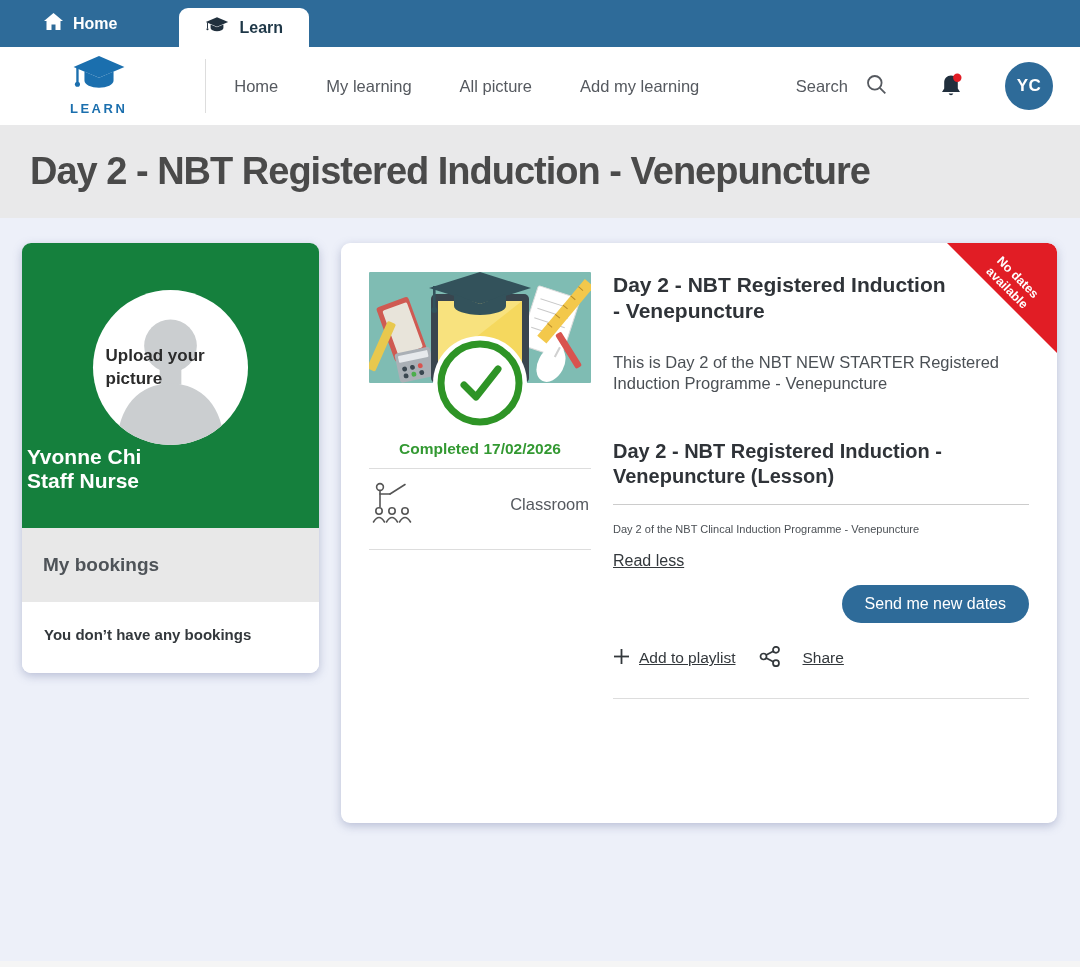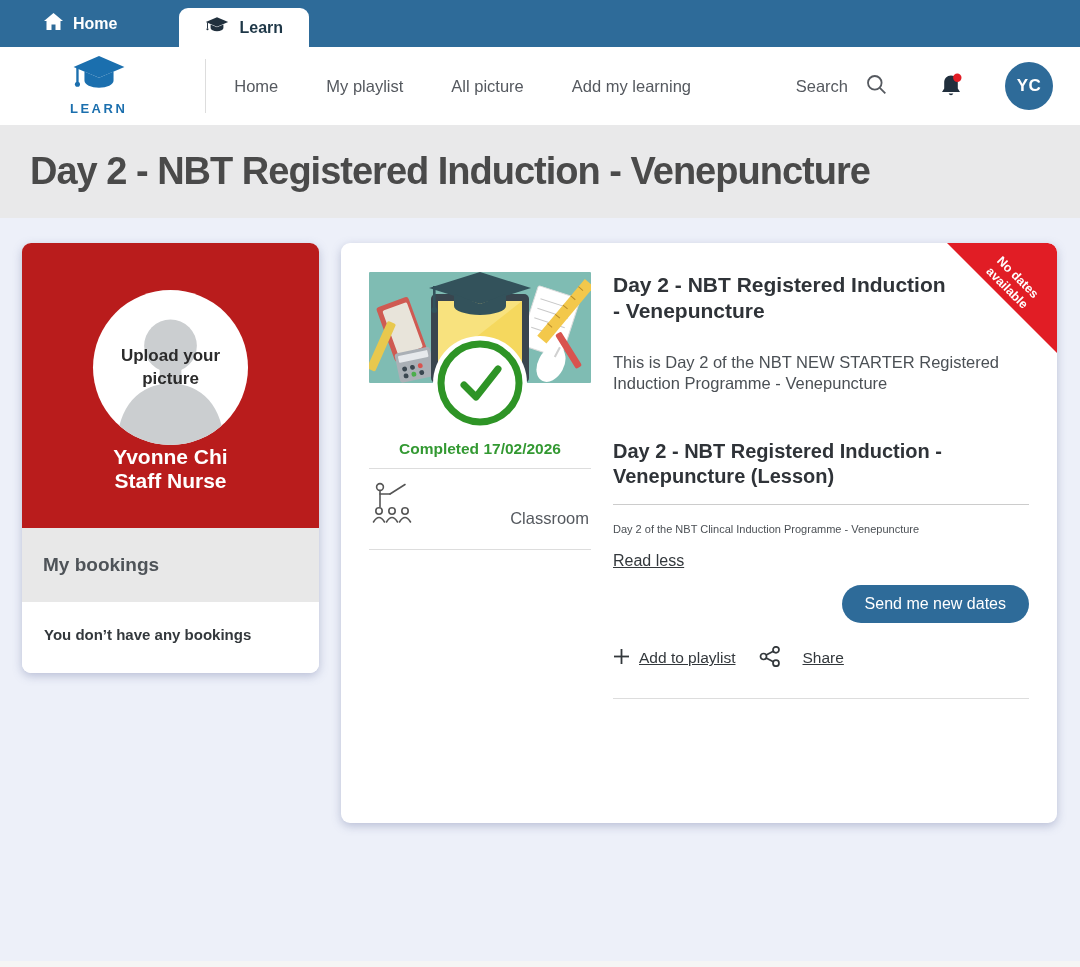--- a/index.html
+++ b/index.html
@@ -47,21 +47,21 @@
   .title-band h1 { font-size:38px; font-weight:bold; color:#4a4a4a; letter-spacing:-1px; }
 
   
   .content { display:flex; align-items:flex-start; gap:22px; padding:25px 23px 0 22px; }
 
   
   .profile-card {
     width:297px; flex:none; border-radius:9px; overflow:hidden;
     box-shadow:0 3px 10px rgba(90,100,150,.35); background:#fff;
   }
-  .profile-top { background:#b91c1c; padding:47px 14px 35px; text-align:center; }
+  .profile-top { background:#15803d; padding:47px 5px 35px; text-align:left; }
   .photo-circle {
     width:155px; height:155px; border-radius:50%; background:#fff; margin:0 auto;
     position:relative; overflow:hidden; display:flex; align-items:center; justify-content:center;
     cursor:pointer;
   }
   .photo-circle svg { position:absolute; inset:0; width:100%; height:100%; }
   .upload-text { position:relative; z-index:2; font-size:17px; font-weight:bold; color:#2b2b2b; width:130px; line-height:1.3; }
   .profile-name { color:#fff; font-weight:bold; font-size:21px; }
   .profile-role { color:#fff; font-weight:bold; font-size:21px; }
   .bookings-header { background:#e8e8e8; padding:26px 21px; font-size:19px; font-weight:bold; color:#4e5358; }
@@ -83,21 +83,21 @@
     transform:rotate(45deg); color:#fff; font-size:12.5px; font-weight:bold;
     text-align:center; line-height:1.2;
   }
   .card-cols { display:flex; gap:22px; }
   .col-media { width:222px; flex:none; }
   .media-wrap { position:relative; width:222px; height:111px; }
   .media-wrap > svg { display:block; border-radius:1px; }
   .check-badge { position:absolute; left:50%; bottom:-48px; transform:translateX(-50%); width:96px; height:96px; }
   .completed { margin-top:57px; text-align:center; color:#339932; font-weight:bold; font-size:15.5px; }
   .media-rule { border-top:1px solid #ddd; margin-top:10px; }
-  .classroom-row { display:flex; align-items:flex-end; justify-content:space-between; padding:11px 2px; }
+  .classroom-row { display:flex; align-items:center; justify-content:space-between; padding:11px 2px; }
   .classroom-label { font-size:16.5px; color:#55595f; }
 
   .col-info { flex:1; min-width:0; }
   .course-title { font-size:21px; font-weight:bold; color:#2f3338; line-height:1.25; padding-right:80px; }
   .meta-row { display:flex; align-items:center; margin-top:22px; }
   .duration { font-size:14.5px; color:#55595f; width:151px; }
   .stars { font-size:27px; color:#f0a53a; letter-spacing:3px; line-height:1; }
   .course-desc { margin-top:27px; font-size:16.5px; color:#4b5055; line-height:1.3; }
   .lesson-title { margin-top:45px; font-size:20px; font-weight:bold; color:#2f3338; line-height:1.25; padding-right:40px; }
   .lesson-rule { border-top:1px solid #ccc; margin-top:15px; }
@@ -148,21 +148,21 @@
           <path fill="#1b6fae" d="M14,17 v10 a16,8 0 0 0 32,0 v-10 l-16,7 z"></path>
           <rect fill="#1b6fae" x="5" y="13" width="2.6" height="16"></rect>
           <circle fill="#1b6fae" cx="6.3" cy="31" r="2.8"></circle>
         </svg>
     </span>
     <span class="logo-text">LEARN</span>
   </div>
   <div class="nav-divider"></div>
   <div class="nav-links">
     <span class="nav-link">Home</span>
-    <span class="nav-link">My playlist</span>
+    <span class="nav-link">My learning</span>
     <span class="nav-link">All picture</span>
     <span class="nav-link">Add my learning</span>
   </div>
   <div class="nav-right">
     <div class="search-box">
       <span>Search</span>
       <span>
         <svg width="21" height="21" viewBox="0 0 21 21" fill="none" stroke="#55595f" stroke-width="1.8">
             <circle cx="8.8" cy="8.8" r="6.8"></circle>
             <line x1="13.8" y1="13.8" x2="19.3" y2="19.3"></line>

